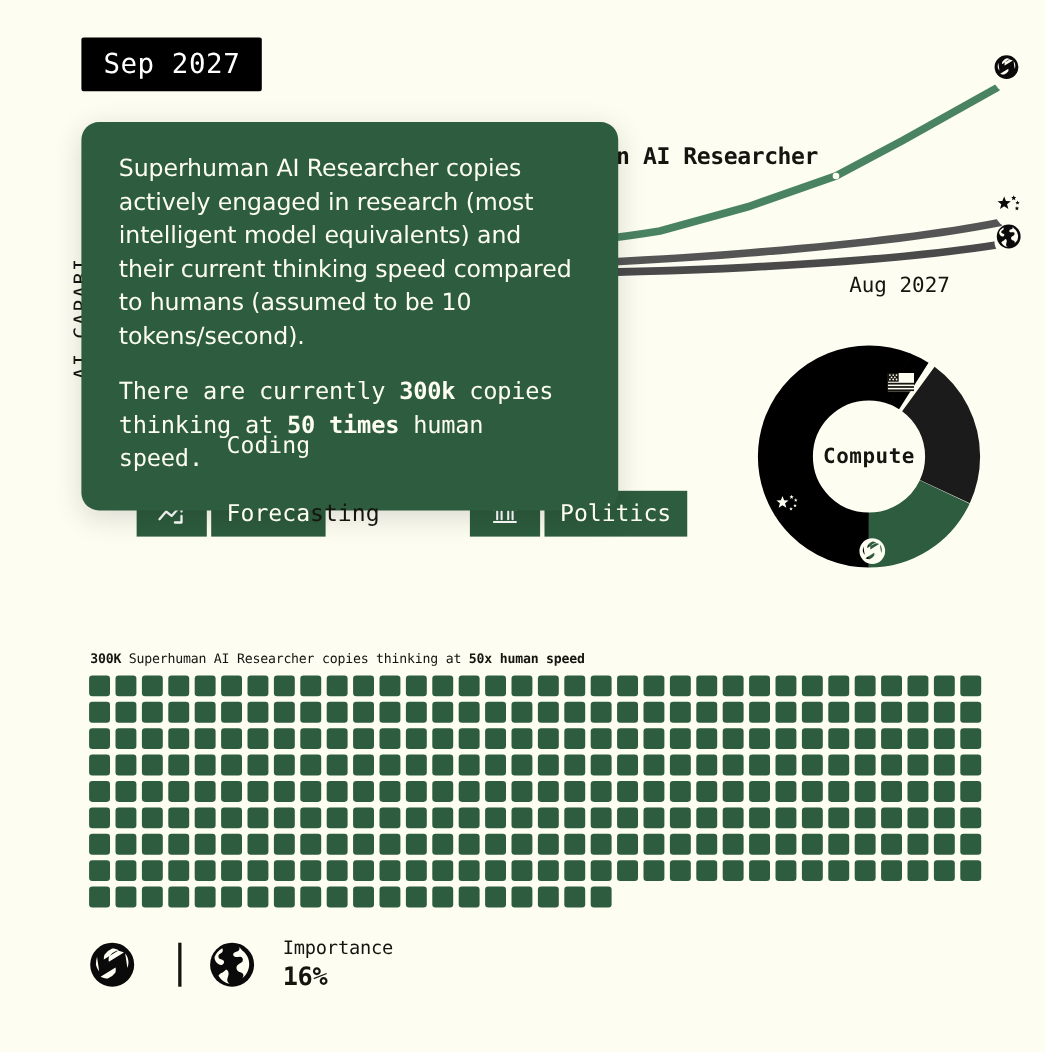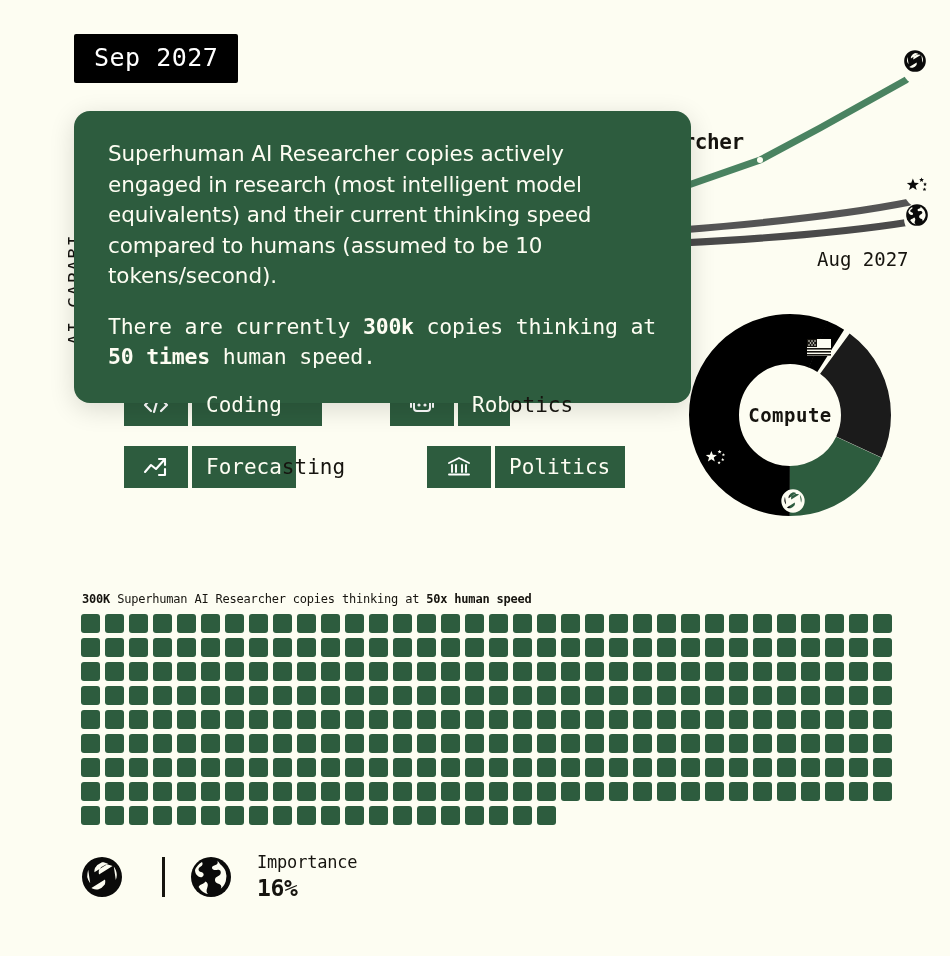--- a/index.html
+++ b/index.html
@@ -26,21 +26,21 @@
   
   #linechart{position:absolute;left:120px;top:70px;width:830px;height:260px;}
   #linechart-title{
     position:absolute;left:440px;top:60px;
     font-size:21px;font-weight:bold;letter-spacing:-.4px;
     white-space:nowrap;
     font-family:"DejaVu Sans Mono","Liberation Mono",monospace;
   }
   #linechart-xlabel{
     position:absolute;left:652px;top:178px;
-    font-size:19px;letter-spacing:0px;white-space:nowrap;margin-left:45px;
+    font-size:19px;letter-spacing:0px;white-space:nowrap;
   }
   #linechart svg{position:absolute;left:0;top:0;}
 
   .endcap{position:absolute;width:38px;height:38px;border-radius:50%;
           background:#fdfdf2;display:flex;align-items:center;justify-content:center;}
 
   
   #cap-axis-label{
     position:absolute;left:64px;top:345px;
     width:190px;
@@ -104,21 +104,21 @@
   .stat-group{display:flex;align-items:center;}
   .stat-logo{width:48px;height:48px;display:flex;align-items:center;justify-content:center;flex:none;}
   .stat-items{display:flex;}
   .stat{margin-left:22px;}
   .stat-label{font-size:17px;letter-spacing:-.2px;white-space:nowrap;color:#16140f;}
   .stat-value{font-size:23px;font-weight:bold;letter-spacing:-.3px;white-space:nowrap;margin-top:3px;}
   .stat-divider{width:3px;height:40px;background:#16140f;margin:0 22px 0 36px;align-self:center;}
 
   
   #tooltip{
-    position:absolute;left:74px;top:111px;width:617px;
+    position:absolute;left:74px;top:111px;width:488px;
     background:#2d5c3e;color:#fdfdf2;
     border-radius:16px;
     padding:28px 34px 30px;
     box-sizing:border-box;
     box-shadow:0 6px 26px rgba(0,0,0,.14);
   }
   #tooltip-desc{
     font-family:"DejaVu Sans","Liberation Sans",sans-serif;
     font-size:21.5px;line-height:1.42;margin:0 0 20px;letter-spacing:-.1px;
   }
@@ -181,37 +181,20 @@
           </svg>
         </div>
         <div class="cap-body">
           <div class="cap-fill" style="width:100%"></div>
           <div class="cap-text">
             <span class="on">Coding</span>
           </div>
         </div>
       </div>
 
-      <div class="cap-tag">
-        <div class="cap-icon">
-          <svg width="28" height="22" viewBox="0 0 28 22" fill="none" stroke="#fff" stroke-width="2" stroke-linecap="round" stroke-linejoin="round">
-            <rect x="6" y="5" width="16" height="12" rx="3"></rect>
-            <circle cx="11" cy="11" r="1.6" fill="#fff" stroke="none"></circle>
-            <circle cx="17" cy="11" r="1.6" fill="#fff" stroke="none"></circle>
-            <line x1="3" y1="9" x2="3" y2="13"></line>
-              <line x1="25" y1="9" x2="25" y2="13"></line>
-          </svg>
-        </div>
-        <div class="cap-body">
-          <div class="cap-fill" style="width:40%"></div>
-          <div class="cap-text">
-            <span class="on">Rob</span><span class="off">otics</span>
-          </div>
-        </div>
-      </div>
 
     </div>
 
     <div class="cap-row">
 
       <div class="cap-tag">
         <div class="cap-icon">
           <svg width="28" height="22" viewBox="0 0 28 22" fill="none" stroke="#fff" stroke-width="2.1" stroke-linecap="round" stroke-linejoin="round">
             <polyline points="3,16 9,9 14,13 23,3"></polyline>
             <polyline points="17,3 23,3 23,9"></polyline>

